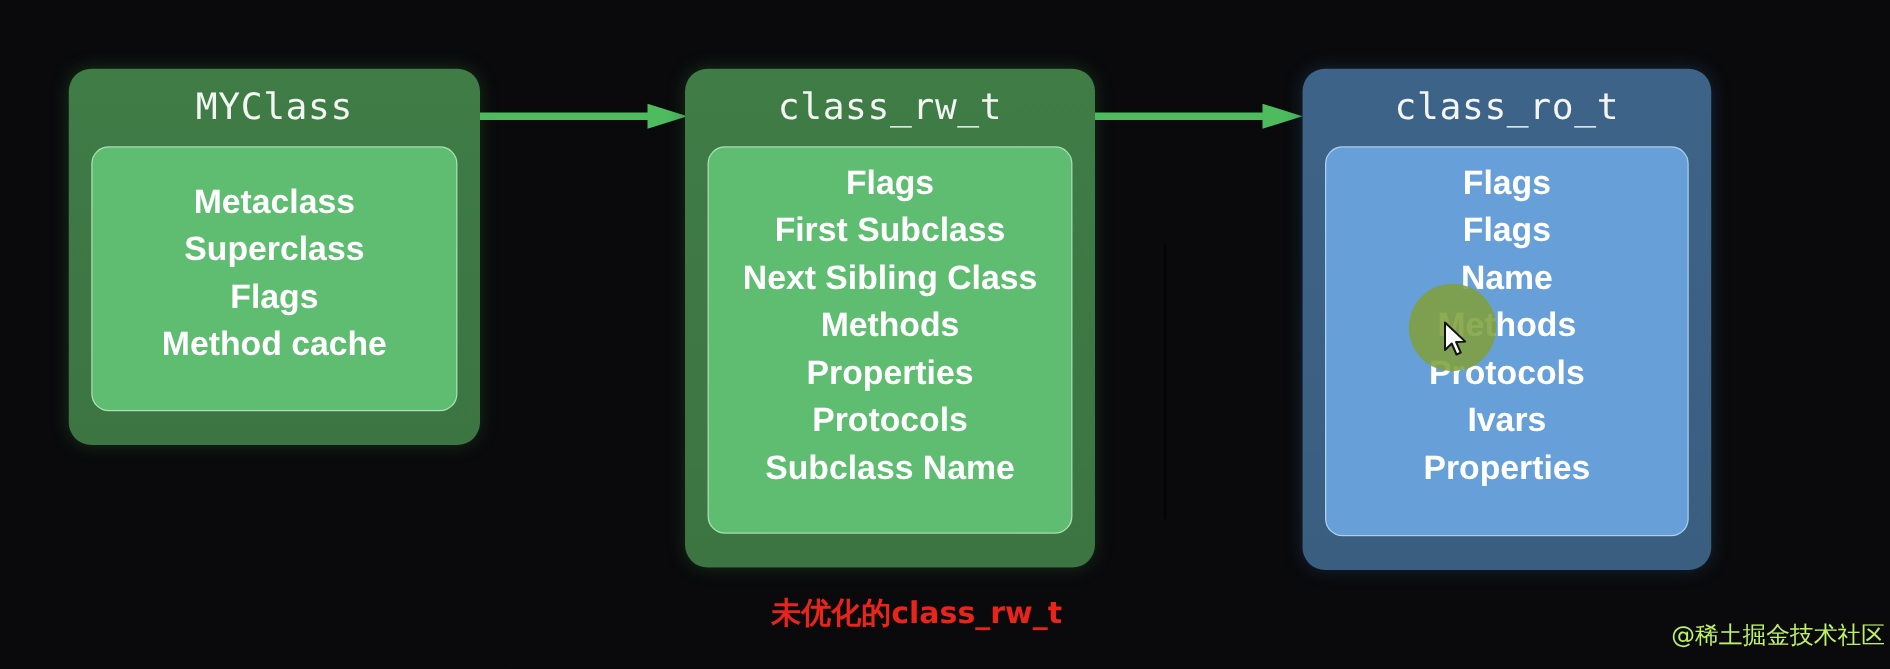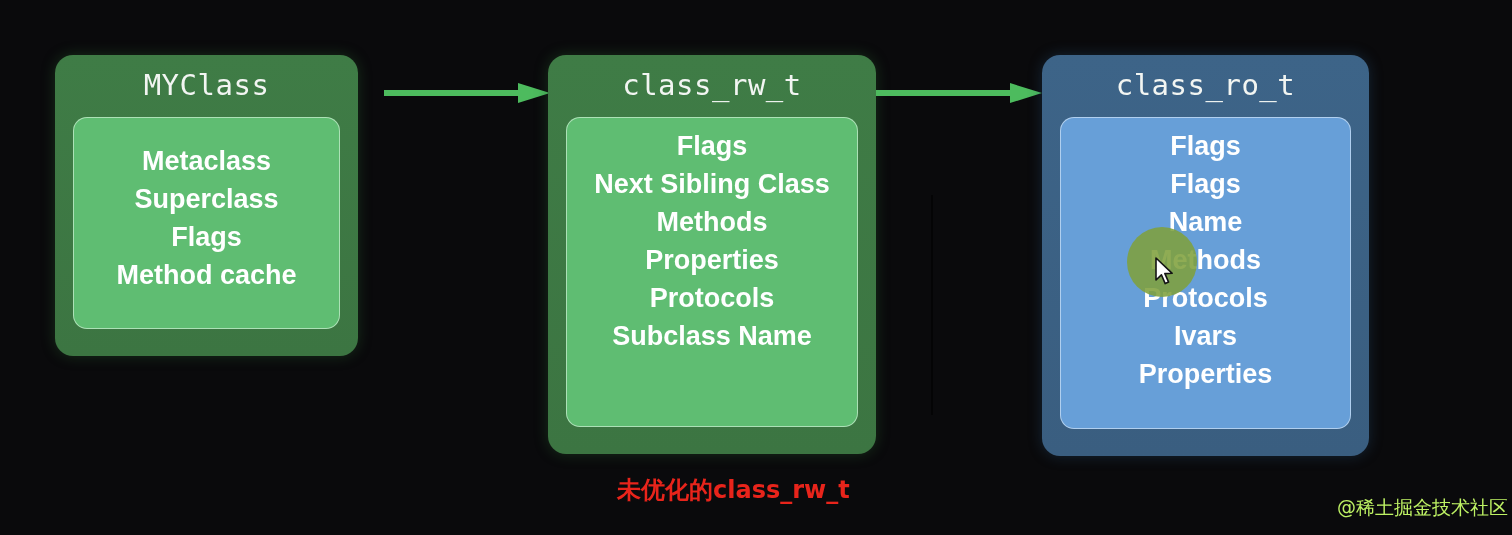--- a/index.html
+++ b/index.html
@@ -120,41 +120,42 @@
     opacity: 0.55;
   }
 </style>
 </head>
 <body>
 
 <div id="stage">
 
   <div class="faint-line" style="left:931px; top:195px; width:2px; height:220px;"></div>
 
-  <div class="node green" style="left:55px; top:55px; width:303px; height:301px; padding:16px 18px 16px 18px;">
+  <div class="node green" style="left:55px; top:55px; width:329px; height:301px; padding:16px 18px 16px 18px;">
     <div class="node-title">MYClass</div>
     <div class="panel green" style="margin-top:17px; height:212px; padding-top:24px;">
       <div class="row">Metaclass</div>
       <div class="row">Superclass</div>
       <div class="row">Flags</div>
       <div class="row">Method cache</div>
     </div>
   </div>
 
   <div class="arrow" style="left:384px; top:80px; width:166px;">
     <svg width="166" height="26" viewBox="0 0 166 26">
       <rect x="0" y="10" width="140" height="6" fill="#4dbb5e"></rect>
       <polygon points="134,3 166,13 134,23" fill="#4dbb5e"></polygon>
     </svg>
   </div>
 
   <div class="node green" style="left:548px; top:55px; width:328px; height:399px; padding:16px 18px 16px 18px;">
     <div class="node-title">class_rw_t</div>
     <div class="panel green" style="margin-top:17px; height:310px; padding-top:9px;">
       <div class="row">Flags</div>
+      <div class="row">First Subclass</div>
       <div class="row">Next Sibling Class</div>
       <div class="row">Methods</div>
       <div class="row">Properties</div>
       <div class="row">Protocols</div>
       <div class="row">Subclass Name</div>
     </div>
   </div>
 
   <div class="arrow" style="left:876px; top:80px; width:166px;">
     <svg width="166" height="26" viewBox="0 0 166 26">

